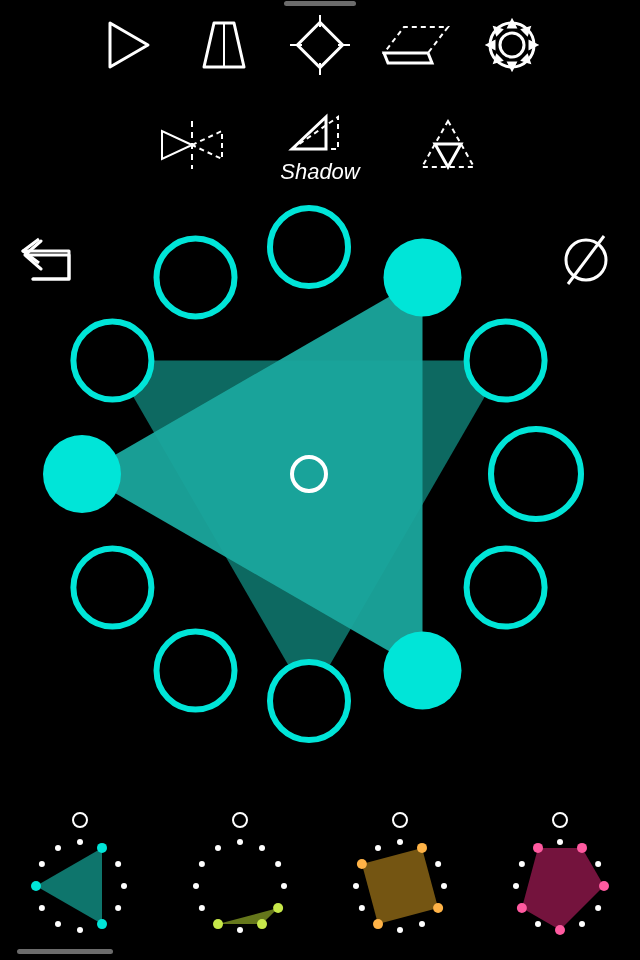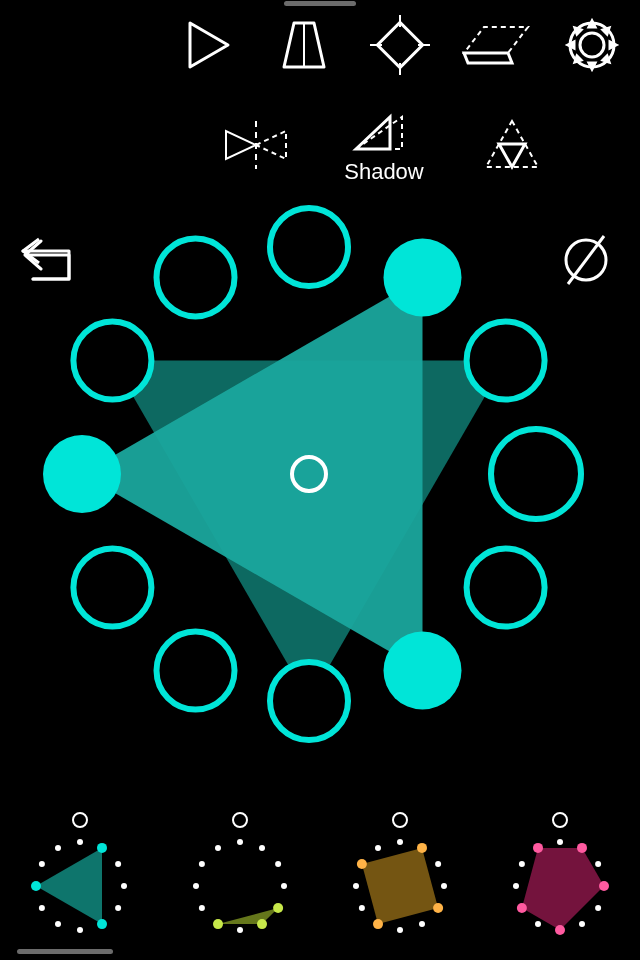--- a/index.html
+++ b/index.html
@@ -1,17 +1,17 @@
 <!DOCTYPE html>
 <html><head>
 <meta charset="utf-8">
 <style>
   html,body{margin:0;padding:0;width:640px;height:960px;background:#000;overflow:hidden;font-family:-apple-system,Helvetica,Arial,sans-serif;}
   svg{display:block;}
-  .toolbar-row{display:flex;justify-content:flex-end;align-items:center;}
+  .toolbar-row{display:flex;justify-content:center;align-items:center;font-style:italic;}
   #toolbar1{position:absolute;left:0;top:0;width:640px;height:90px;}
   #toolbar2{position:absolute;left:0;top:90px;width:640px;height:110px;}
   .tool-btn{width:96px;height:80px;display:flex;align-items:center;justify-content:center;}
   .tool-btn2{width:128px;height:90px;display:flex;flex-direction:column;align-items:center;justify-content:center;}
   .tool-caption{color:#fff;font-size:22px;font-weight:300;margin-top:-2px;}
   #undo-btn{position:absolute;left:10px;top:220px;width:80px;height:80px;display:flex;align-items:center;justify-content:center;}
   #clear-btn{position:absolute;right:14px;top:220px;width:80px;height:80px;display:flex;align-items:center;justify-content:center;}
   #ring{position:absolute;left:0;top:190px;width:640px;height:620px;}
   #preset-bar{position:absolute;left:0;bottom:0;width:640px;height:150px;display:flex;justify-content:space-around;align-items:flex-end;padding-bottom:8px;box-sizing:border-box;}
   .preset{width:150px;height:140px;display:flex;flex-direction:column;align-items:center;justify-content:flex-start;position:relative;}

